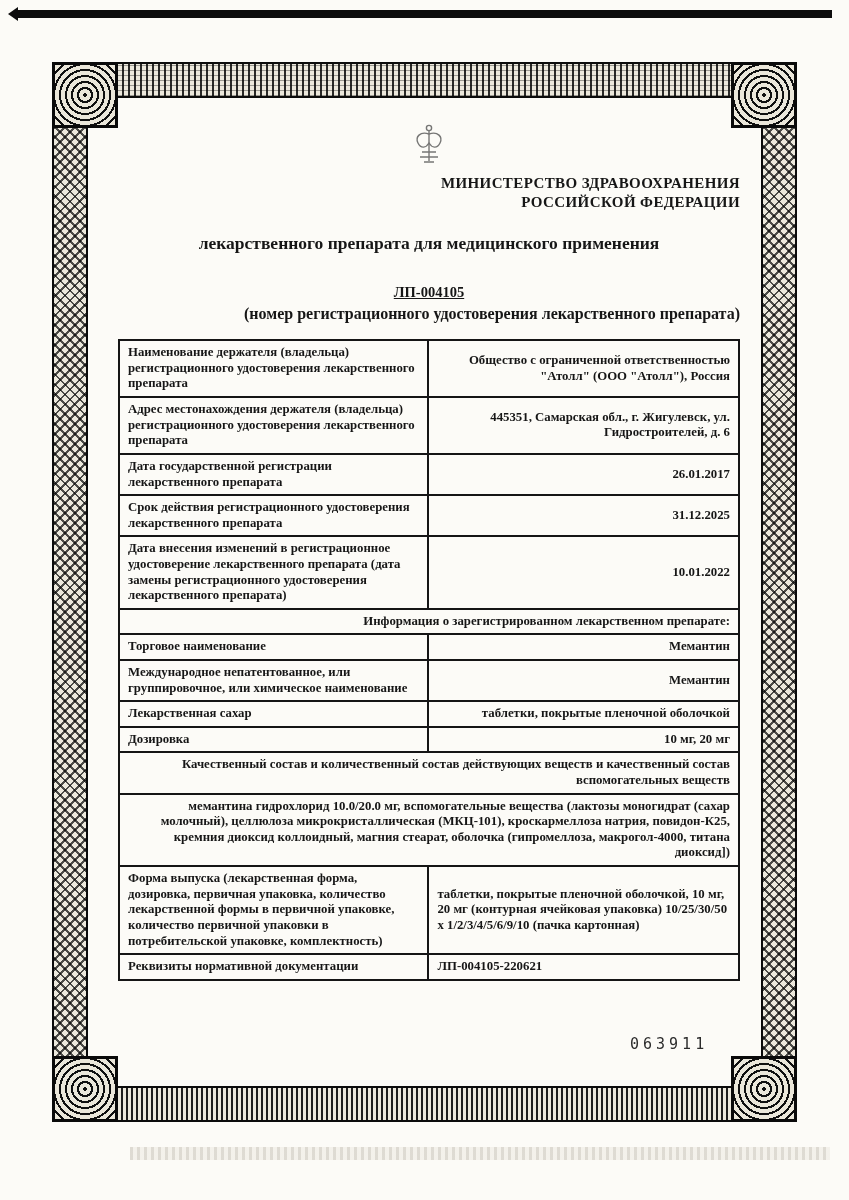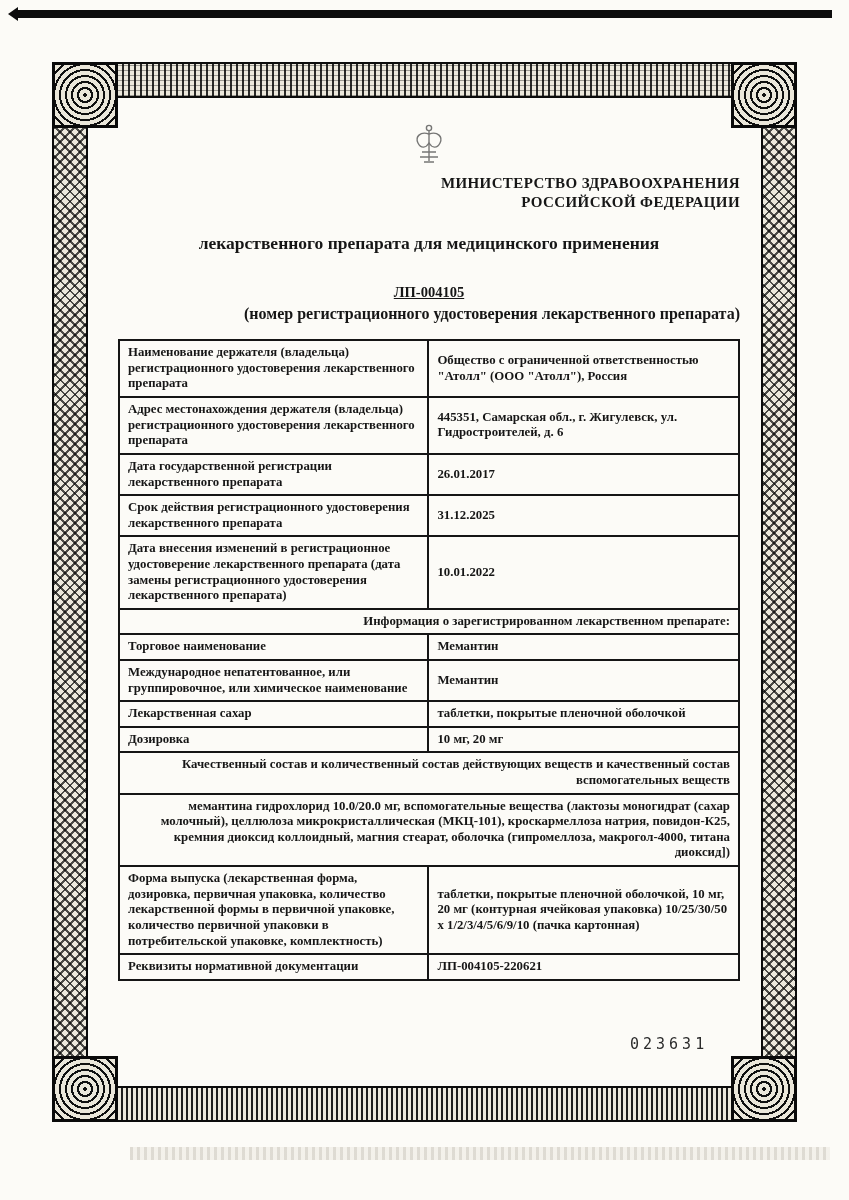--- a/index.html
+++ b/index.html
@@ -44,21 +44,21 @@
   .content{position:absolute;left:118px;top:122px;width:622px;}
   .emblem{width:36px;height:48px;margin:0 auto 4px auto;opacity:.75;}
   .ministry{text-align:right;font-weight:bold;font-size:15px;line-height:1.25;letter-spacing:.4px;}
   .doc-title{text-align:center;font-weight:bold;font-size:17.5px;line-height:1.3;margin-top:20px;}
   .reg-number{text-align:center;font-weight:bold;font-size:14.5px;margin-top:30px;text-decoration:underline;}
   .reg-caption{text-align:right;font-weight:bold;font-size:16px;margin-top:4px;}
   
   table.cert{width:100%;border-collapse:collapse;margin-top:16px;table-layout:fixed;}
   table.cert td{border:2px solid #151515;padding:4px 8px;font-weight:bold;font-size:12.8px;line-height:1.22;vertical-align:middle;word-wrap:break-word;}
   td.lbl{width:47%;text-align:left;}
-  td.val{text-align:left;}
+  td.val{text-align:right;}
   td.val.left{text-align:left;}
   td.full{text-align:right;}
   td.full.center{text-align:right;}
   
   .stamp-number{margin-top:54px;margin-left:512px;font-family:"DejaVu Sans Mono", monospace;
     font-size:15px;letter-spacing:4px;color:#2c2c2c;}
 </style>
 </head>
 <body>
 
@@ -153,15 +153,15 @@
         <td class="lbl">Форма выпуска (лекарственная форма, дозировка, первичная упаковка, количество лекарственной формы в первичной упаковке, количество первичной упаковки в потребительской упаковке, комплектность)</td>
         <td class="val left">таблетки, покрытые пленочной оболочкой, 10 мг, 20 мг (контурная ячейковая упаковка) 10/25/30/50 х 1/2/3/4/5/6/9/10 (пачка картонная)</td>
       </tr>
       <tr>
         <td class="lbl">Реквизиты нормативной документации</td>
         <td class="val left">ЛП-004105-220621</td>
       </tr>
     </tbody>
   </table>
 
-  <div class="stamp-number">023631</div>
+  <div class="stamp-number">063911</div>
 
 </div>
 
 </body></html>

